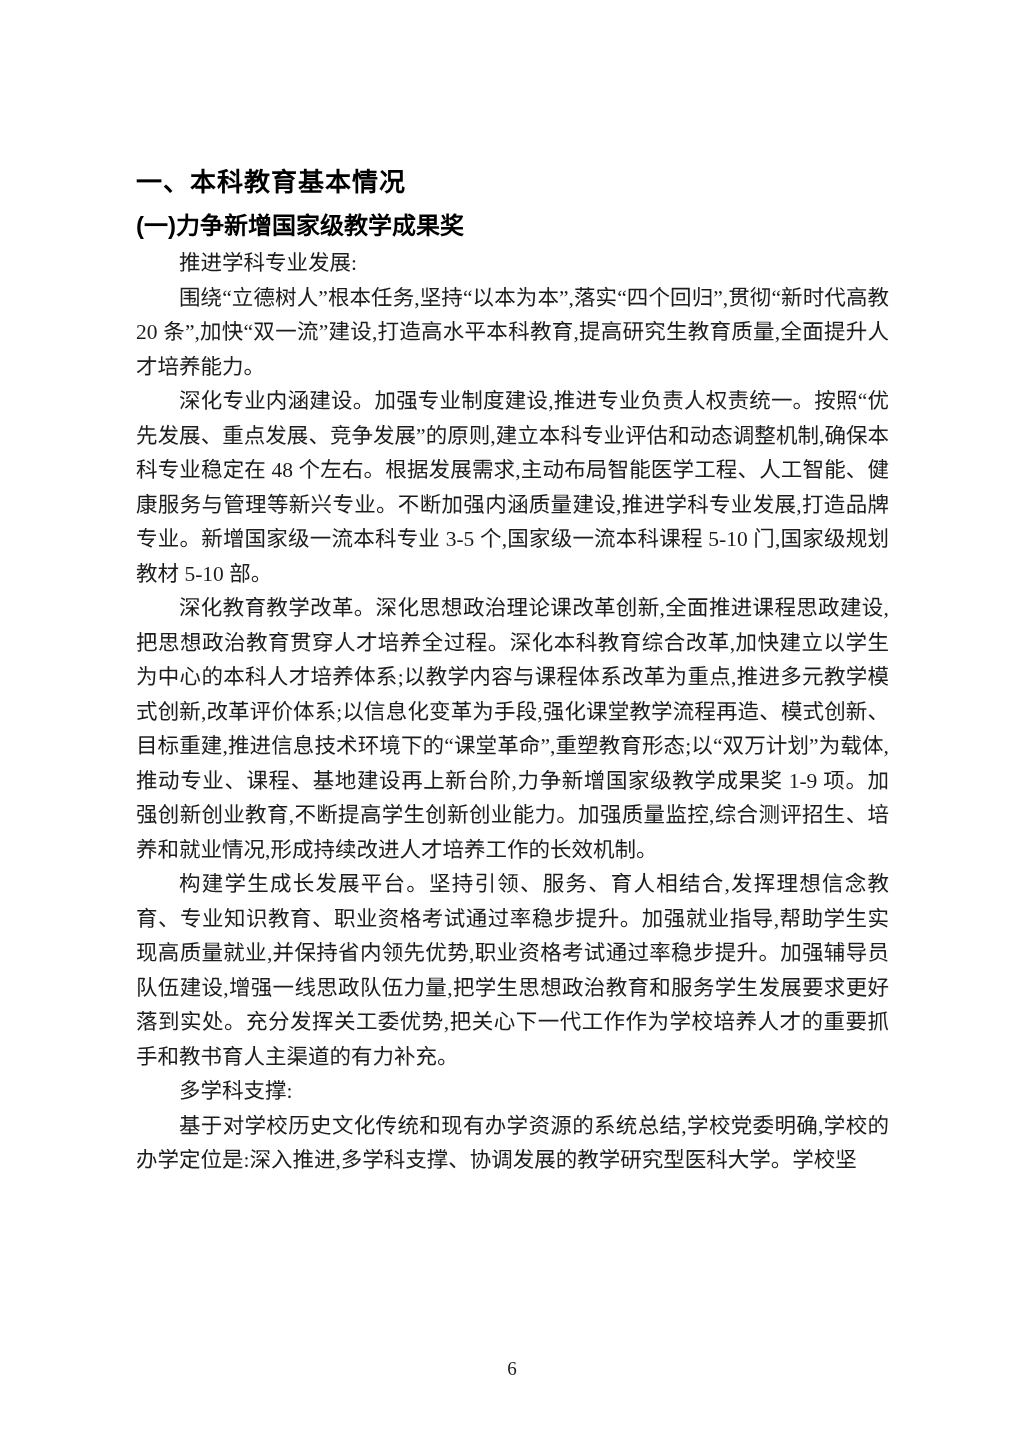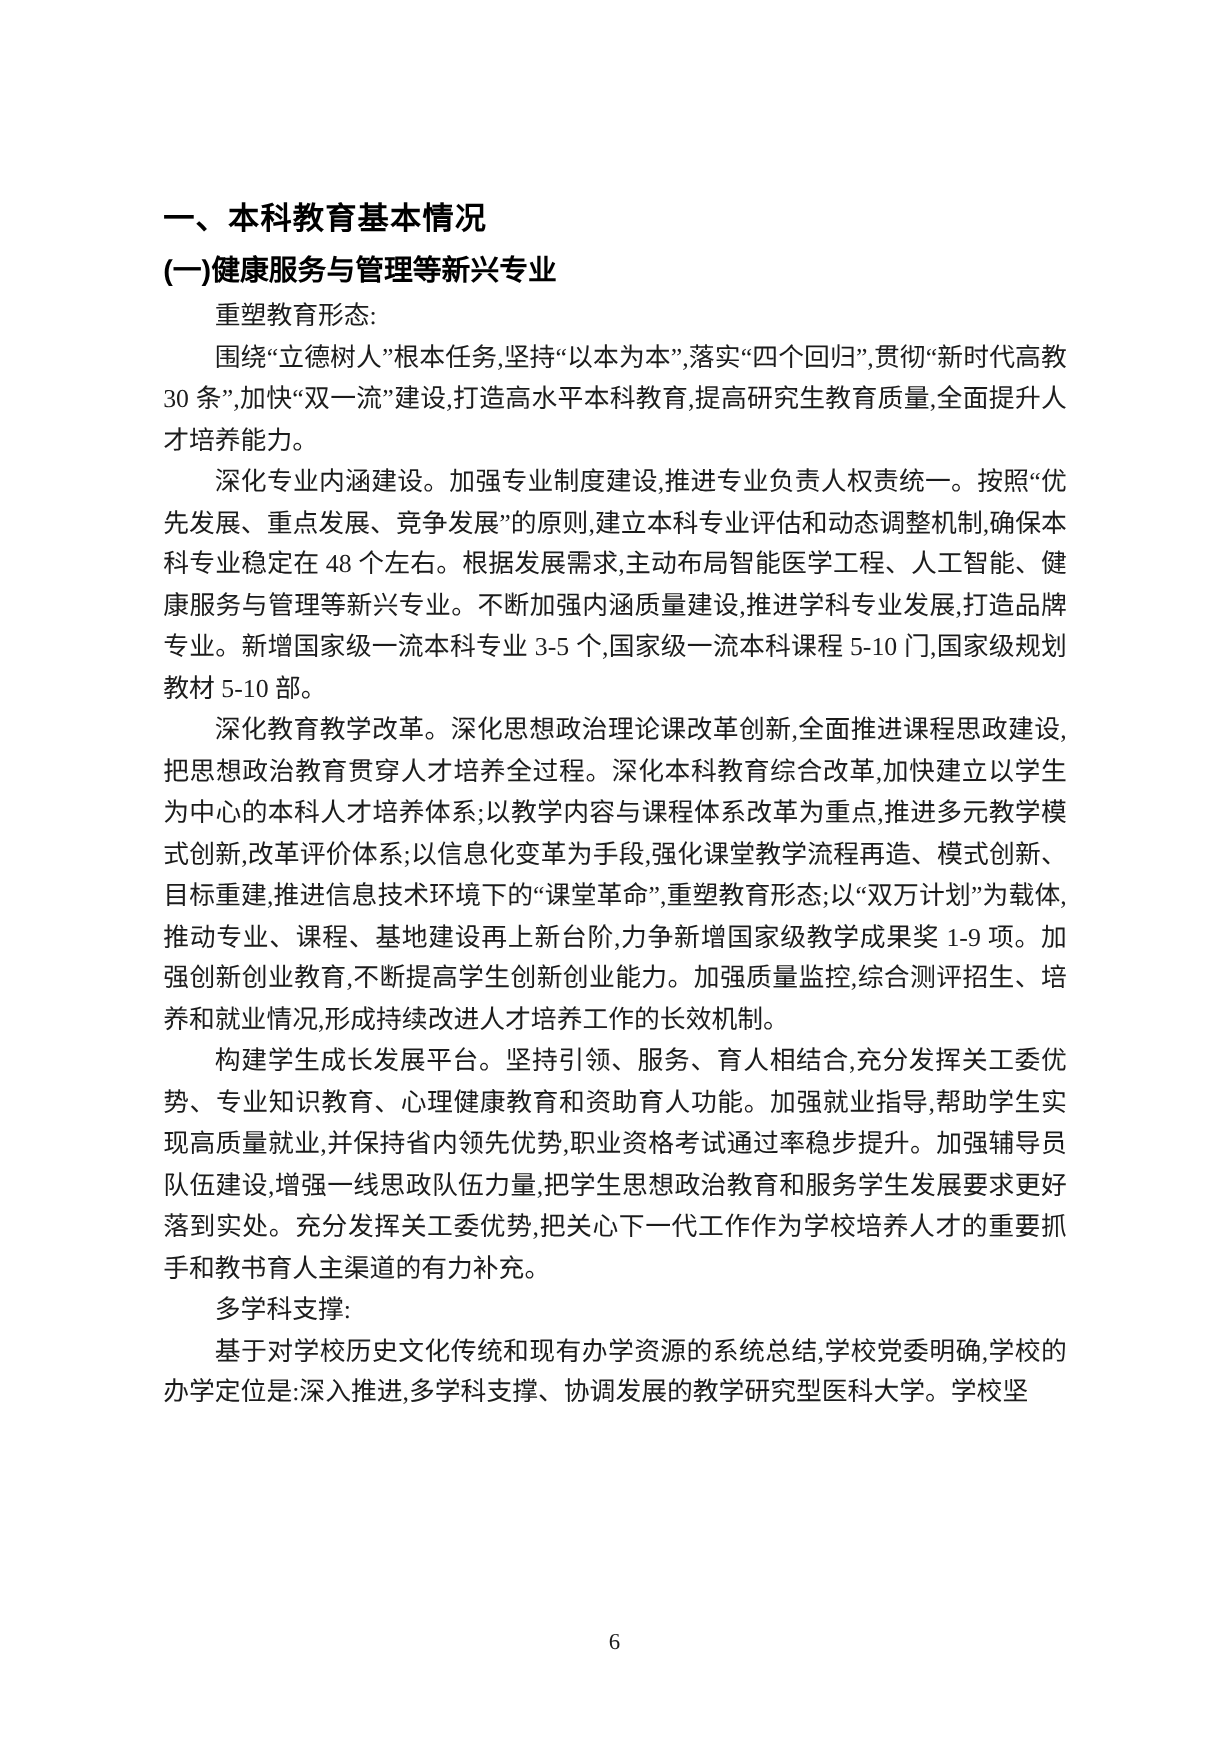--- a/index.html
+++ b/index.html
@@ -60,25 +60,25 @@
     color: #1c1c1c;
     font-family: "Liberation Serif", "DejaVu Serif", serif;
   }
 </style>
 </head>
 <body>
 
 <div class="page">
   <div class="content">
     <h1 class="section-heading">一、本科教育基本情况</h1>
-    <h2 class="subsection-heading">(一)健康服务与管理等新兴专业</h2>
+    <h2 class="subsection-heading">(一)力争新增国家级教学成果奖</h2>
     <div class="body-text">
-      <p>重塑教育形态:</p>
-      <p>围绕“立德树人”根本任务,坚持“以本为本”,落实“四个回归”,贯彻“新时代高教 30 条”,加快“双一流”建设,打造高水平本科教育,提高研究生教育质量,全面提升人才培养能力。</p>
+      <p>推进学科专业发展:</p>
+      <p>围绕“立德树人”根本任务,坚持“以本为本”,落实“四个回归”,贯彻“新时代高教 20 条”,加快“双一流”建设,打造高水平本科教育,提高研究生教育质量,全面提升人才培养能力。</p>
       <p>深化专业内涵建设。加强专业制度建设,推进专业负责人权责统一。按照“优先发展、重点发展、竞争发展”的原则,建立本科专业评估和动态调整机制,确保本科专业稳定在 48 个左右。根据发展需求,主动布局智能医学工程、人工智能、健康服务与管理等新兴专业。不断加强内涵质量建设,推进学科专业发展,打造品牌专业。新增国家级一流本科专业 3-5 个,国家级一流本科课程 5-10 门,国家级规划教材 5-10 部。</p>
       <p>深化教育教学改革。深化思想政治理论课改革创新,全面推进课程思政建设,把思想政治教育贯穿人才培养全过程。深化本科教育综合改革,加快建立以学生为中心的本科人才培养体系;以教学内容与课程体系改革为重点,推进多元教学模式创新,改革评价体系;以信息化变革为手段,强化课堂教学流程再造、模式创新、目标重建,推进信息技术环境下的“课堂革命”,重塑教育形态;以“双万计划”为载体,推动专业、课程、基地建设再上新台阶,力争新增国家级教学成果奖 1-9 项。加强创新创业教育,不断提高学生创新创业能力。加强质量监控,综合测评招生、培养和就业情况,形成持续改进人才培养工作的长效机制。</p>
-      <p>构建学生成长发展平台。坚持引领、服务、育人相结合,充分发挥关工委优势、专业知识教育、心理健康教育和资助育人功能。加强就业指导,帮助学生实现高质量就业,并保持省内领先优势,职业资格考试通过率稳步提升。加强辅导员队伍建设,增强一线思政队伍力量,把学生思想政治教育和服务学生发展要求更好落到实处。充分发挥关工委优势,把关心下一代工作作为学校培养人才的重要抓手和教书育人主渠道的有力补充。</p>
+      <p>构建学生成长发展平台。坚持引领、服务、育人相结合,发挥理想信念教育、专业知识教育、职业资格考试通过率稳步提升。加强就业指导,帮助学生实现高质量就业,并保持省内领先优势,职业资格考试通过率稳步提升。加强辅导员队伍建设,增强一线思政队伍力量,把学生思想政治教育和服务学生发展要求更好落到实处。充分发挥关工委优势,把关心下一代工作作为学校培养人才的重要抓手和教书育人主渠道的有力补充。</p>
       <p>多学科支撑:</p>
       <p>基于对学校历史文化传统和现有办学资源的系统总结,学校党委明确,学校的办学定位是:深入推进,多学科支撑、协调发展的教学研究型医科大学。学校坚</p>
     </div>
   </div>
   <div class="page-number">6</div>
 </div>
 
 </body></html>

